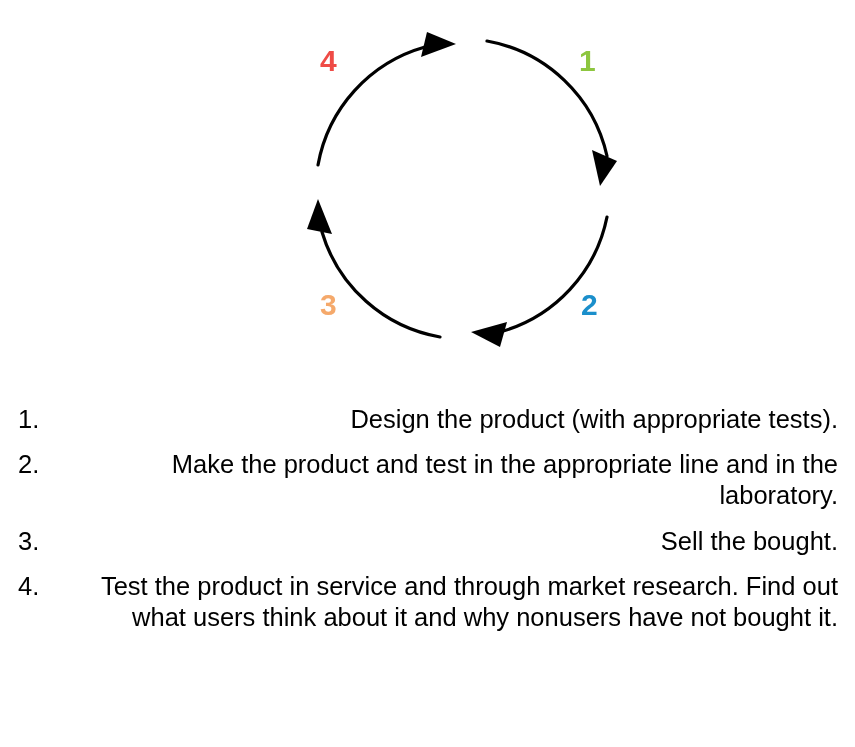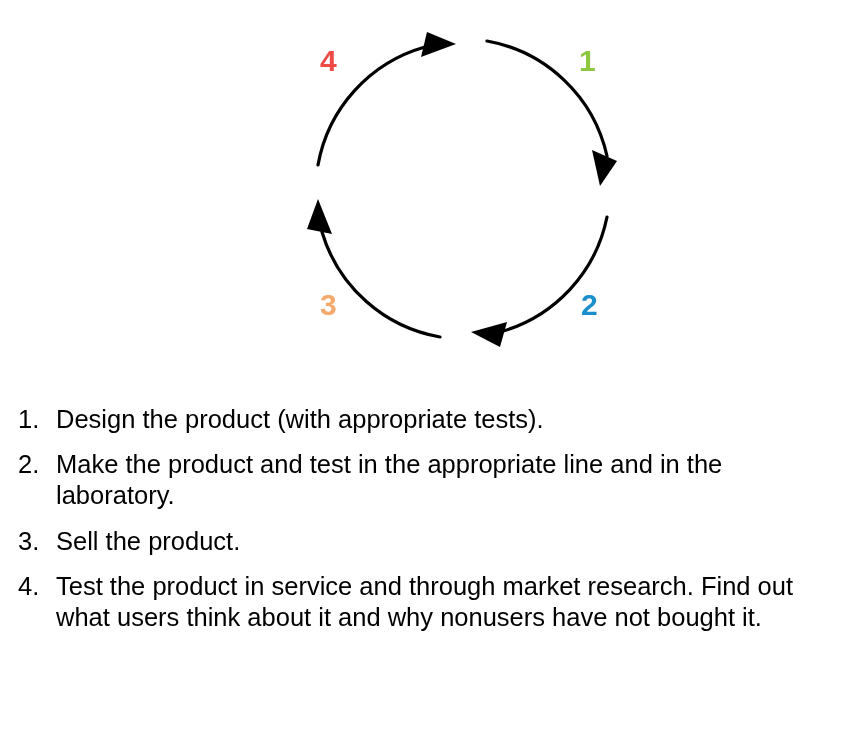--- a/index.html
+++ b/index.html
@@ -74,20 +74,21 @@
     flex: 0 0 auto;
     width: 38px;
     text-align: left;
     font-size: 25.5px;
     line-height: 1.225;
   }
   .step-text {
     flex: 1 1 auto;
     font-size: 25.5px;
     line-height: 1.225;
+    text-align: right;
   }
 </style>
 </head>
 <body>
 
 <div id="page">
 
   <div id="cycle-diagram">
 
     <svg id="cycle-svg" viewBox="0 0 855 375">
@@ -126,21 +127,21 @@
       <span class="step-text">Design the product (with appropriate tests).</span>
     </div>
 
     <div class="step-item">
       <span class="step-marker">2.</span>
       <span class="step-text">Make the product and test in the appropriate line and in the laboratory.</span>
     </div>
 
     <div class="step-item">
       <span class="step-marker">3.</span>
-      <span class="step-text">Sell the product.</span>
+      <span class="step-text">Sell the bought.</span>
     </div>
 
     <div class="step-item">
       <span class="step-marker">4.</span>
       <span class="step-text">Test the product in service and through market research. Find out what users think about it and why nonusers have not bought it.</span>
     </div>
 
   </div>
 
 </div>

